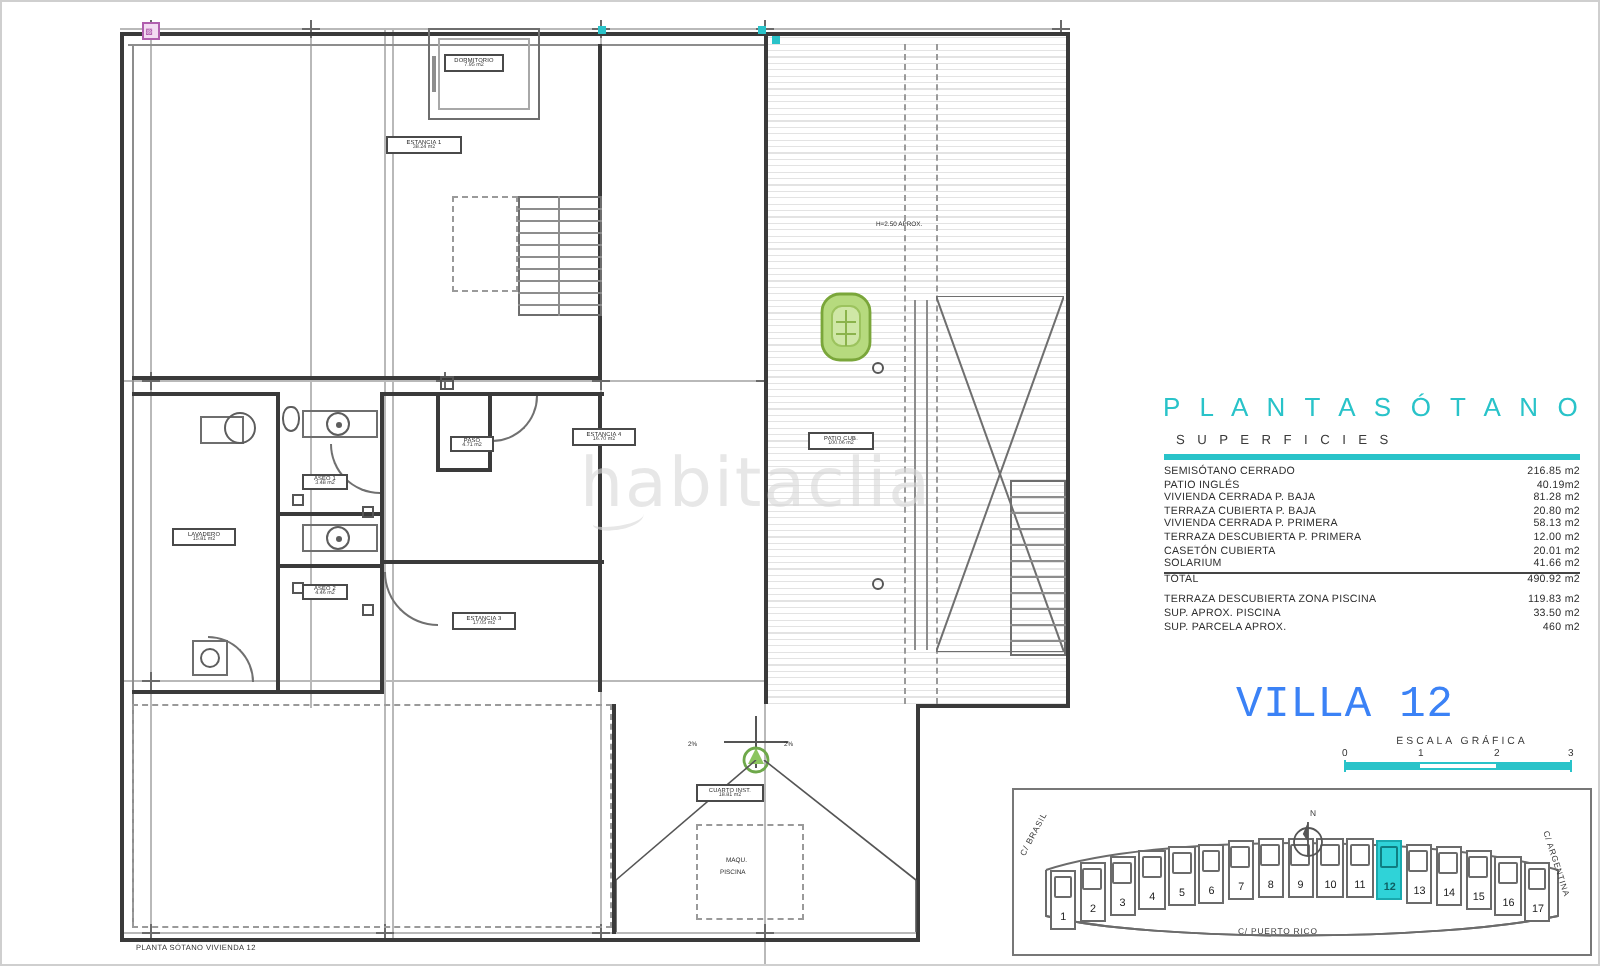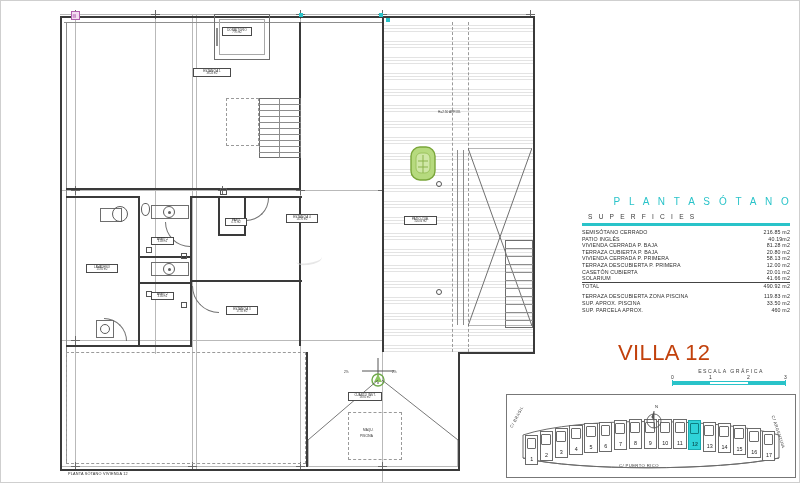--- a/index.html
+++ b/index.html
@@ -34,36 +34,36 @@
   .crosshatch{position:absolute;}
   .crosshatch:before,.crosshatch:after{
     content:"";position:absolute;background:#6a6a6a;
   }
   .crosshatch:before{left:50%;top:0;width:1px;height:100%;margin-left:-.5px;}
   .crosshatch:after{top:50%;left:0;height:1px;width:100%;margin-top:-.5px;}
 
   
   #panel{position:absolute;left:578px;top:196px;width:216px;}
   .plantaTitle{
-    font-size:10px;letter-spacing:3.1px;color:#29c3c9;
+    font-size:13px;letter-spacing:3.1px;color:#29c3c9;
     text-align:right;margin:0 2px 6px 0;font-weight:400;
   }
   .viv{font-size:11.5px;color:#333;letter-spacing:.3px;margin-left:4px;}
   .superf{font-size:6.6px;letter-spacing:2.2px;color:#3a3a3a;margin:2px 0 3px 10px;}
   .tealbar{height:2.6px;background:#29c3c9;margin:1px 0 4px 4px;width:208px;}
   .tbl{margin-left:4px;width:208px;border-collapse:collapse;}
   .tbl td{font-size:5.3px;color:#2e2e2e;padding:.35px 0;letter-spacing:.15px;
           white-space:nowrap;line-height:1.12;}
   .tbl td.num{text-align:right;}
   .tbl tr.ul td{border-bottom:.7px solid #444;}
   .spacer td{height:4px;padding:0;}
 
   #villa{
-    position:absolute;left:618px;top:340px;font-size:22px;color:#c2410c;
-    letter-spacing:.4px;font-weight:400;
+    position:absolute;left:618px;top:340px;font-size:22px;color:#3b82f6;
+    letter-spacing:.4px;font-weight:400;font-family:Liberation Mono, monospace;
   }
   #escalaWrap{position:absolute;left:672px;top:368px;width:118px;}
   .escTitle{font-size:5.2px;letter-spacing:1.5px;color:#3d3d3d;text-align:center;}
   .escNums{position:relative;height:7px;}
   .escNums span{position:absolute;font-size:5px;color:#333;top:0;}
   .escBar{position:relative;height:4px;margin-top:0px;}
   .escSeg{position:absolute;top:0;height:4px;}
   .escSeg.fill{background:#29c3c9;}
   .escSeg.empty{background:#ffffff;border-top:1px solid #29c3c9;border-bottom:1px solid #29c3c9;box-sizing:border-box;}
   .escTick{position:absolute;width:1px;height:6px;background:#29c3c9;top:-1px;}
@@ -303,20 +303,21 @@
           <div class="t1">PATIO CUB.</div>
           <div class="t2">100.06 m2</div>
         </div>
         <div class="tag" style="left: 348px; top: 392px; width: 34px; height: 9px;">
           <div class="t1">CUARTO INST.</div>
           <div class="t2">18.81 m2</div>
         </div>
       </div>
   </div>
 
+  <div id="wm">habitaclia</div>
   <div id="wmSwoosh"></div>
 
   <div id="panel">
     <div class="plantaTitle">P L A N T A      S Ó T A N O</div>
     <div class="superf">S U P E R F I C I E S</div>
     <div class="tealbar"></div>
     <table class="tbl">
       <tbody id="tblBody">
           <tr class="">
             <td>SEMISÓTANO CERRADO</td>

